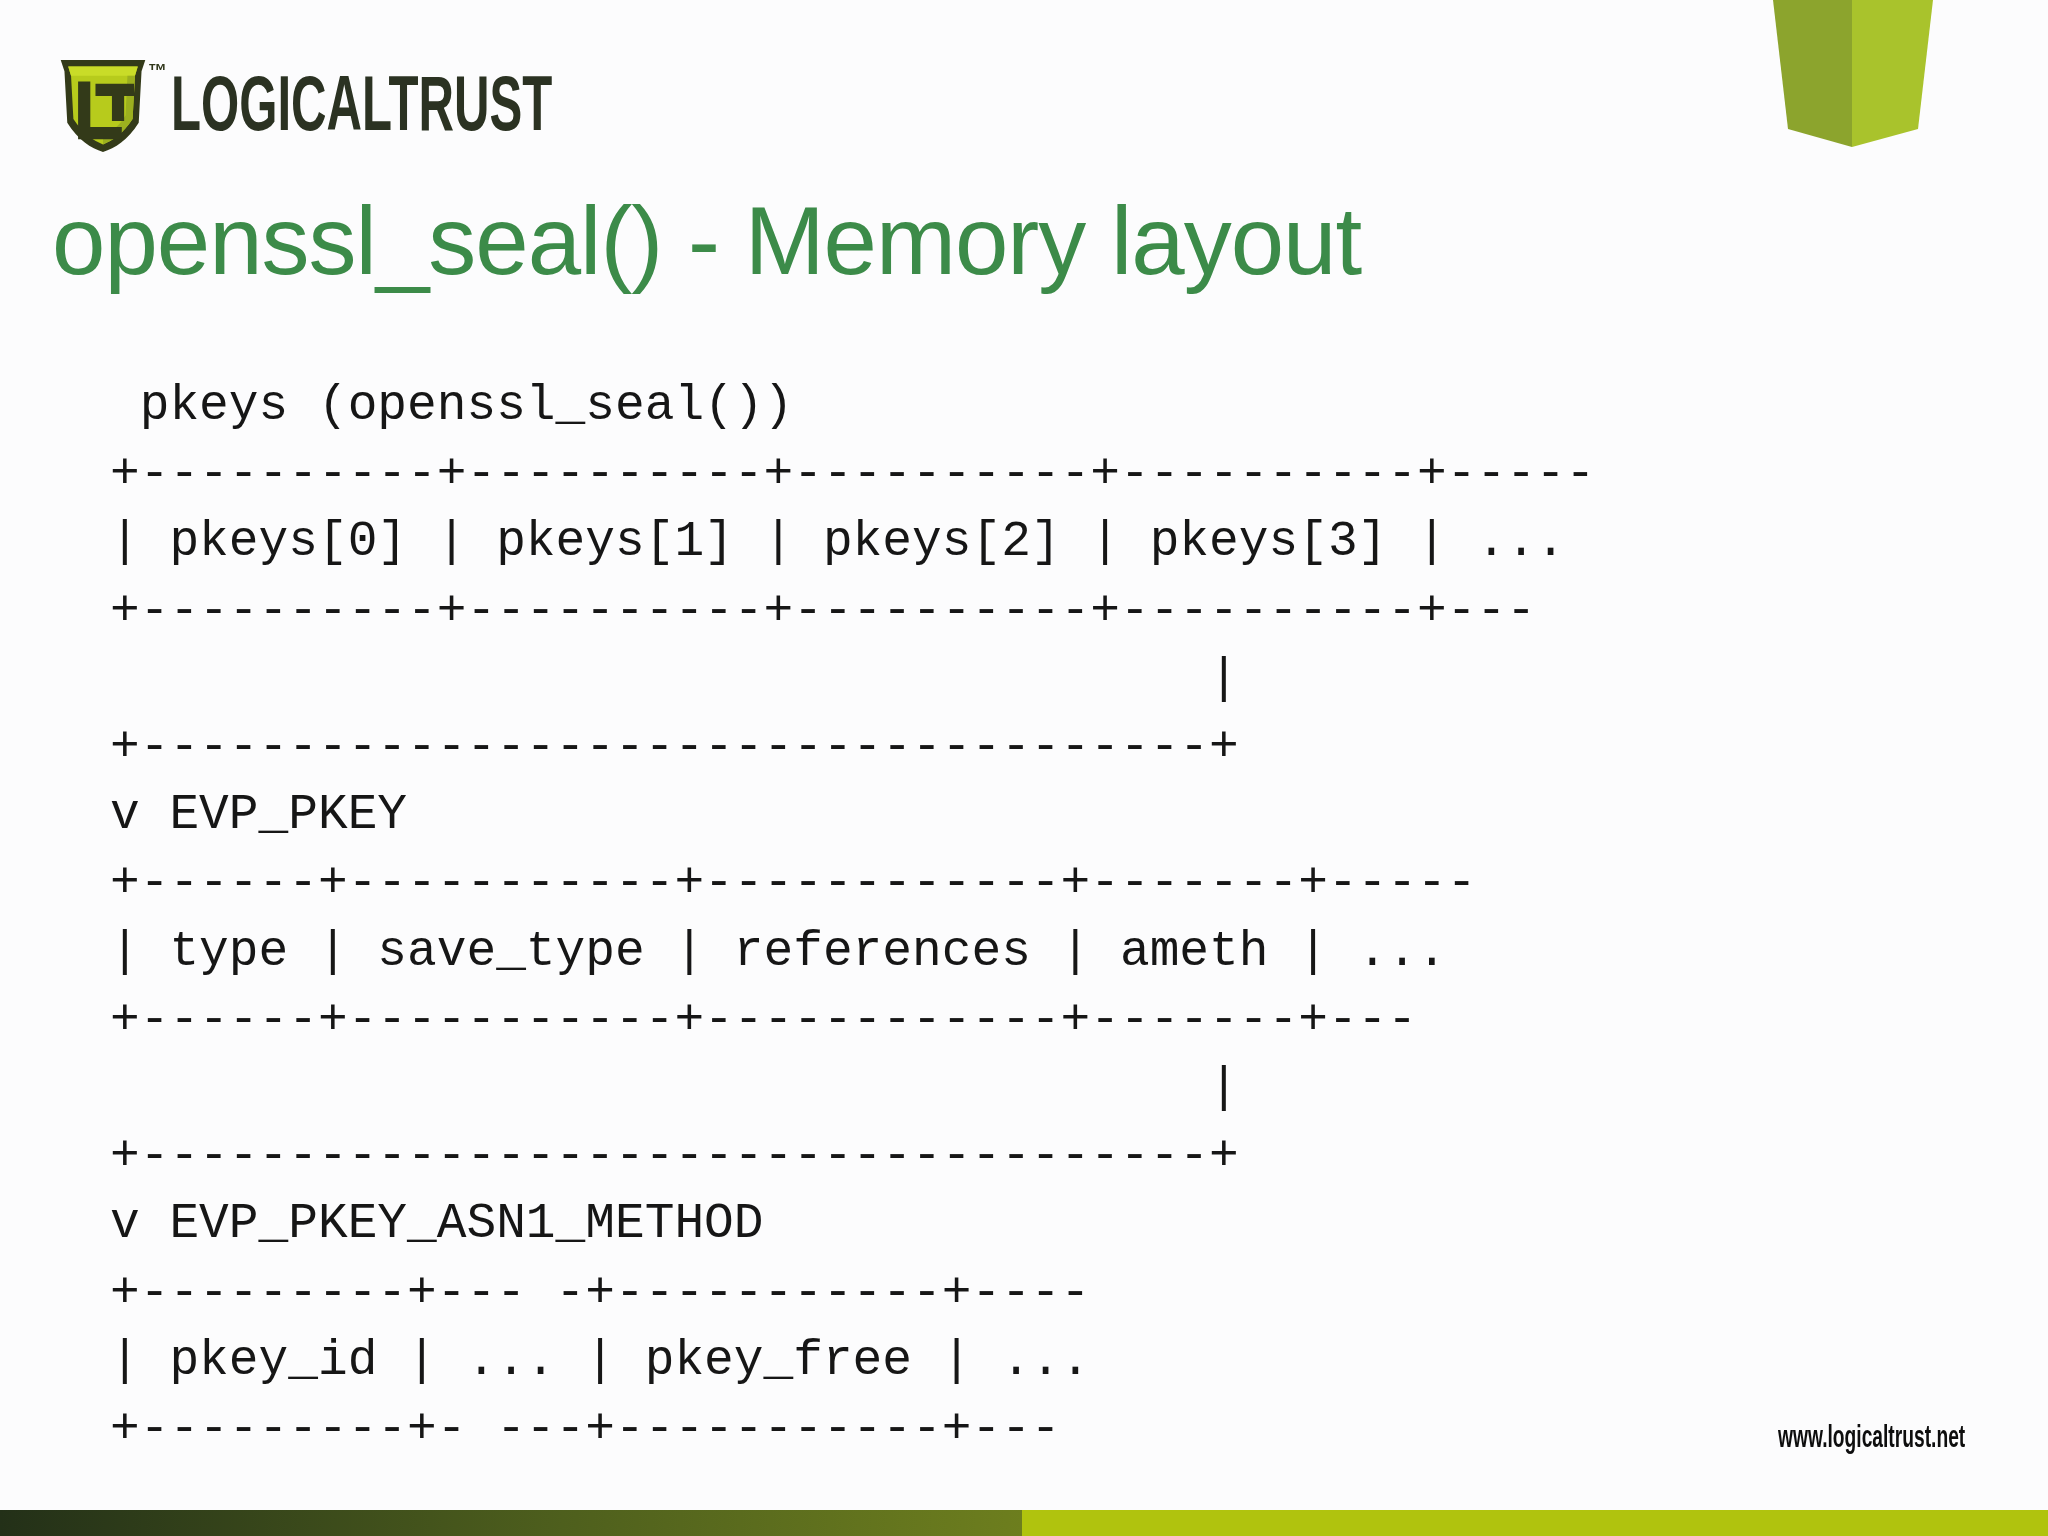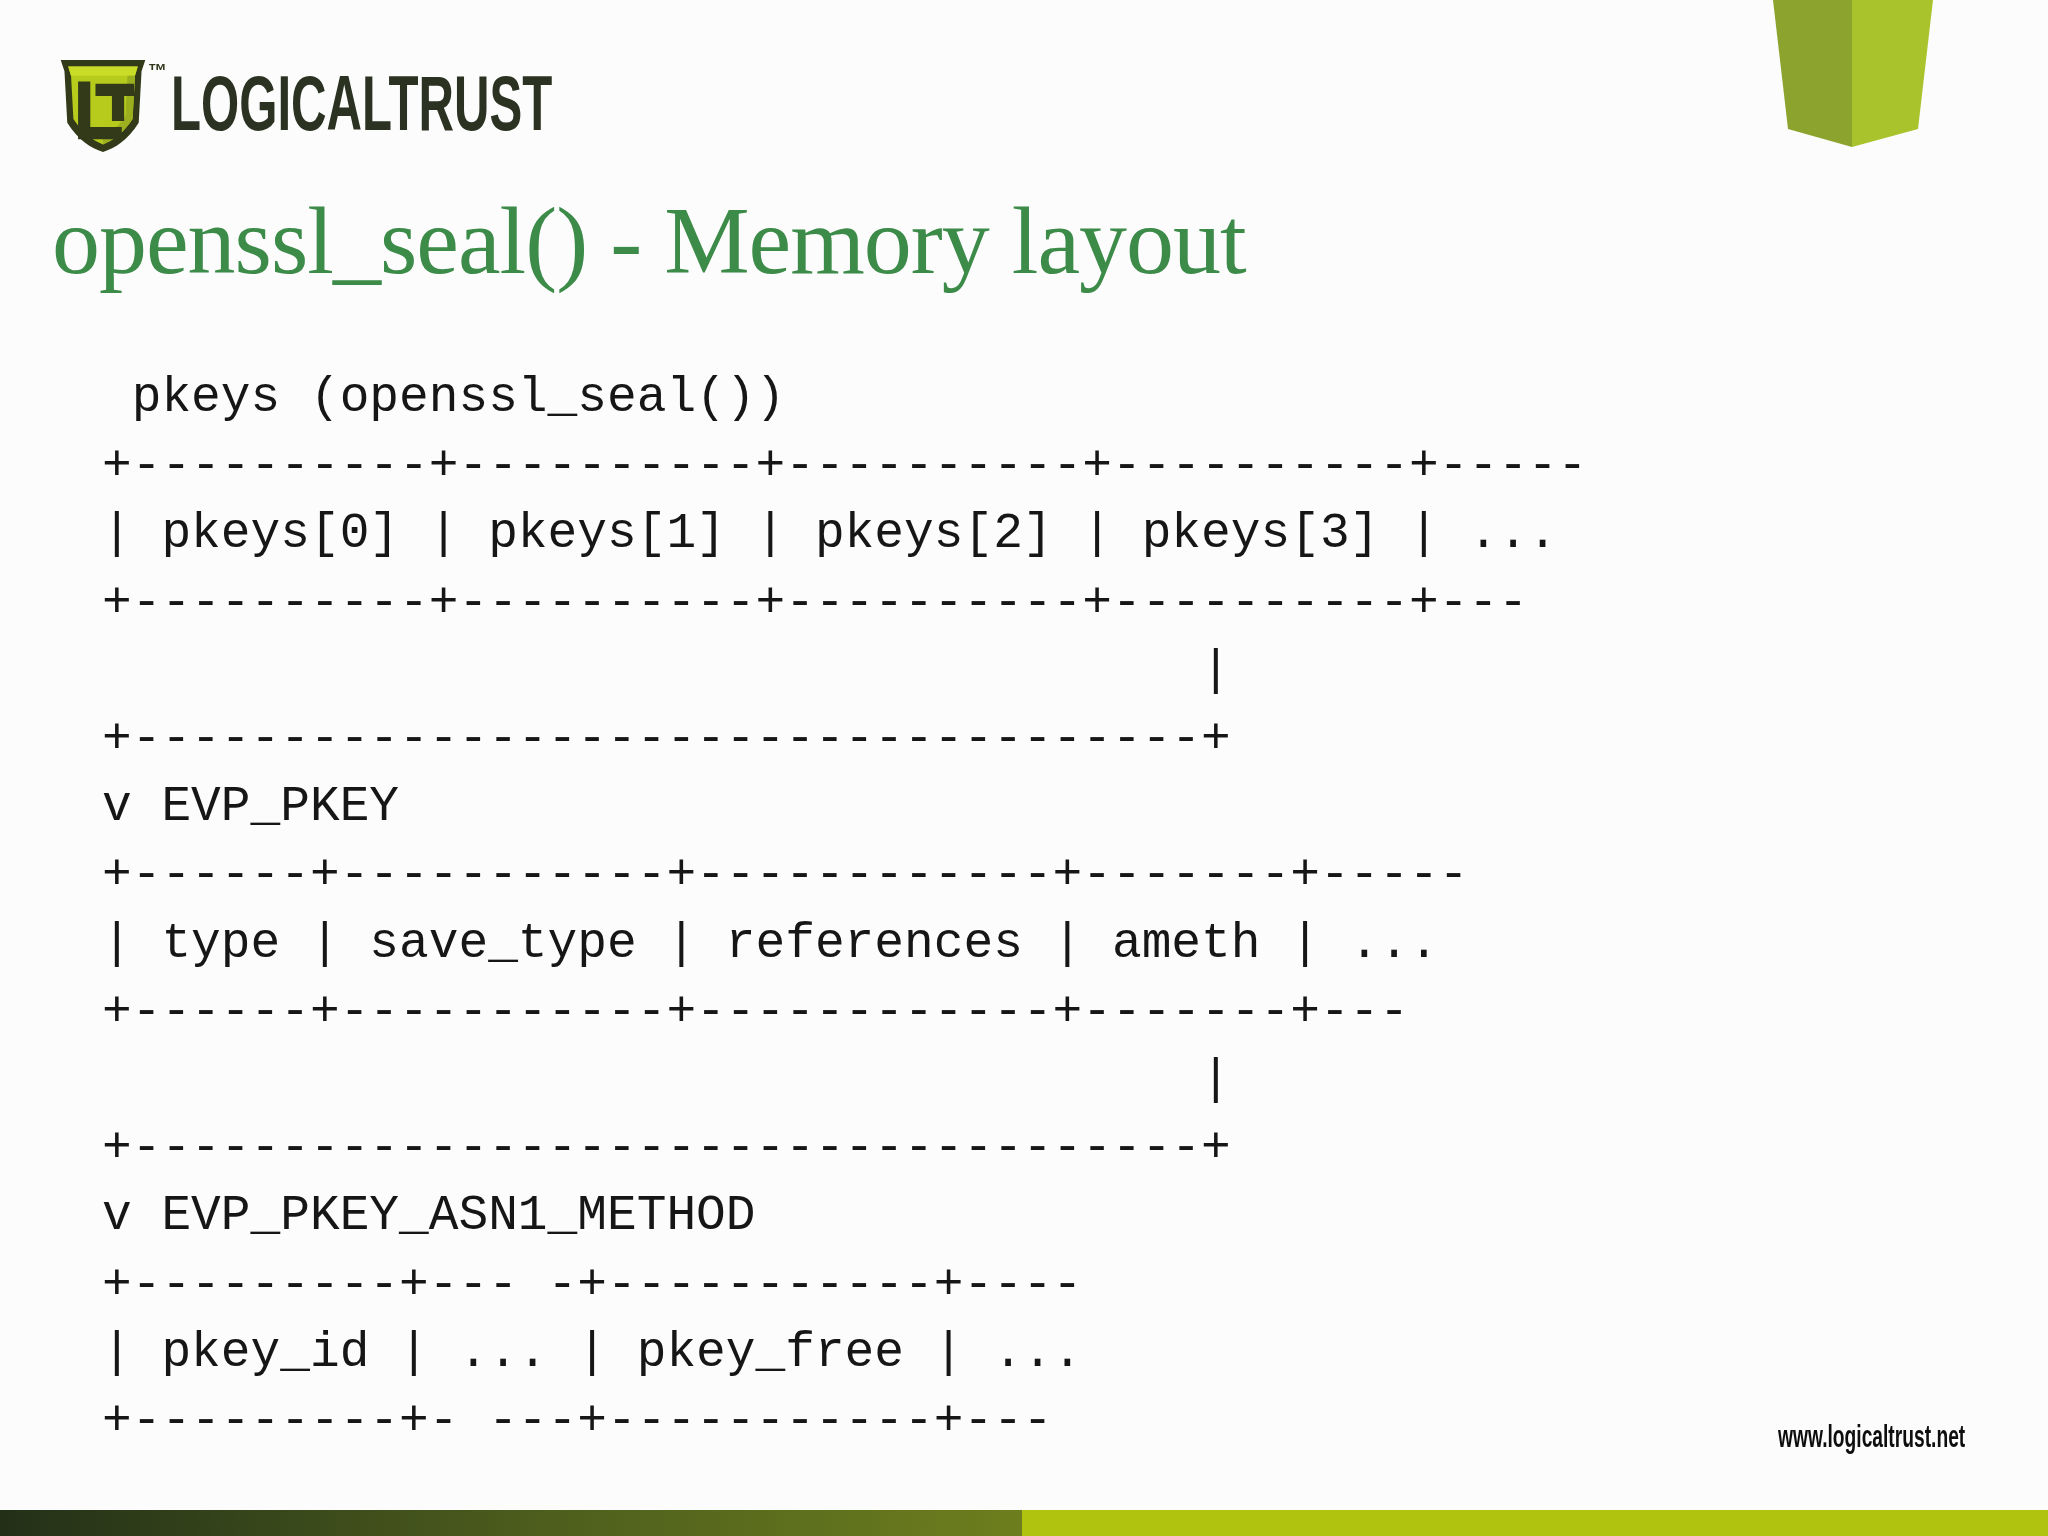--- a/index.html
+++ b/index.html
@@ -25,26 +25,26 @@
     transform: scaleX(0.63); transform-origin: left top;
   }
 
   
   .corner-ribbon { position: absolute; left: 1770px; top: 0; width: 166px; height: 150px; }
 
   
   .page-title {
     position: absolute; left: 52px; top: 186px;
     font-size: 96px; line-height: 110px; font-weight: 400;
-    letter-spacing: -1px; color: #3c8b49; white-space: nowrap; font-family: Liberation Serif, serif;
+    letter-spacing: -1px; color: #3c8b49; white-space: nowrap;
   }
 
   
   .ascii-diagram {
-    position: absolute; left: 102px; top: 364px; margin: 0;
+    position: absolute; left: 102px; top: 364px; margin: 8px;
     font-family: "Liberation Mono", "DejaVu Sans Mono", monospace;
     font-size: 49.5px; line-height: 68.2px;
     color: #161616; white-space: pre;
   }
 
   
   .footer-url {
     position: absolute; left: 1778px; top: 1421px;
     font-size: 31px; line-height: 31px; font-weight: bold; color: #0e0e0e;
     white-space: nowrap; transform: scaleX(0.62); transform-origin: left top;

